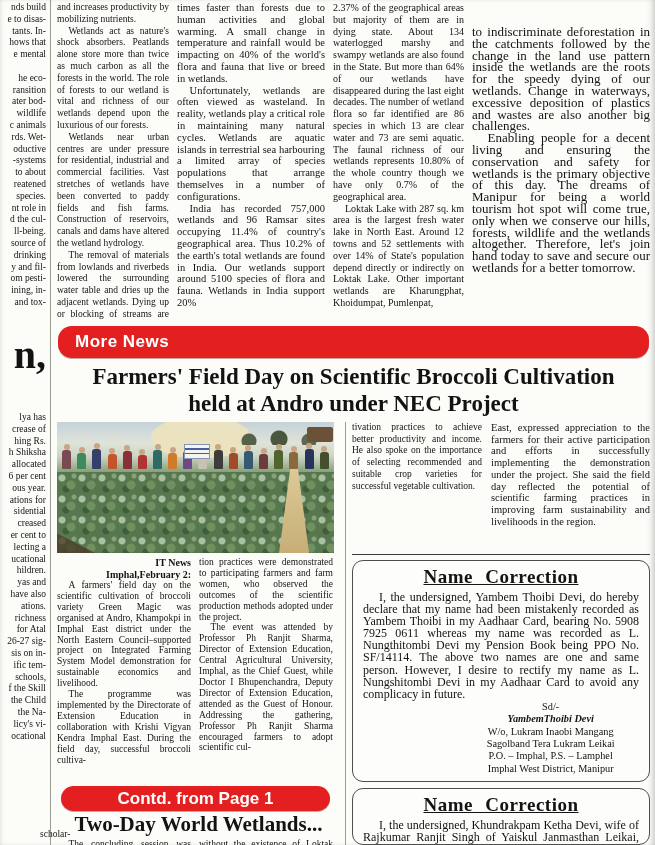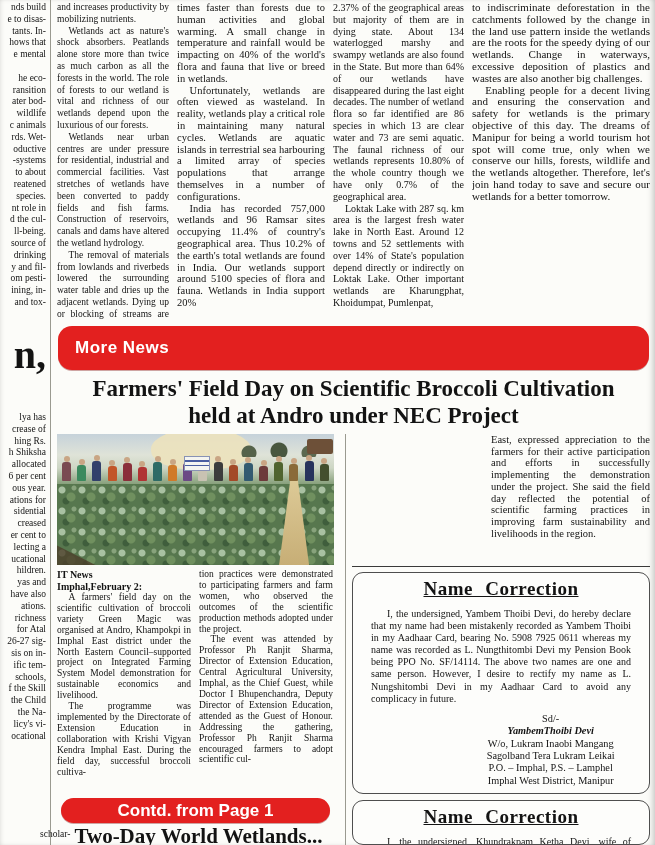--- a/index.html
+++ b/index.html
@@ -21,27 +21,27 @@
   .strip-tail{margin-top:auto;padding-bottom:2px;padding-left:40px;}
   
   .main{flex:1;padding:2px 5px 0 6px;display:flex;flex-direction:column;overflow:hidden;}
   .top-columns{display:flex;height:320px;overflow:hidden;gap:8px;}
   .tcol{overflow:hidden;text-align:justify;}
   .tcol p{margin:0;}
   .tcol p + p{text-indent:1.2em;}
   .tcol-a{width:112px;flex:0 0 112px;font-size:9.5px;line-height:11.8px;}
   .tcol-b{width:148px;flex:0 0 148px;font-size:10.5px;line-height:11.8px;}
   .tcol-c{width:131px;flex:0 0 131px;font-size:10px;line-height:11.8px;}
-  .tcol-d{flex:1;font-size:11px;line-height:11.8px;}
+  .tcol-d{flex:1;font-size:13px;line-height:11.8px;margin-top:24px;}
   .credit{font-weight:bold;font-style:italic;text-indent:1.2em;margin:0;}
   
   .red-banner{background:#e3201f;color:#fff;border-radius:14px;
     font-family:"Liberation Sans","DejaVu Sans",sans-serif;font-weight:bold;
     display:flex;align-items:center;box-shadow:0 1px 0 rgba(120,0,0,.35);}
-  .more-news{height:44px;margin:4px 1px 3px 1px;font-size:17px;padding-left:17px;letter-spacing:.5px;}
+  .more-news{height:32px;margin:4px 1px 3px 1px;font-size:17px;padding-left:17px;letter-spacing:.5px;}
   
   .headline1{text-align:center;font-weight:bold;font-size:23px;line-height:27px;margin:2px 0 5px;}
   
   .content-row{display:flex;flex:1;overflow:hidden;}
   .left-block{width:283px;flex:0 0 283px;border-right:1px solid #9a9a90;padding-right:5px;overflow:hidden;}
   .right-block{flex:1;padding-left:6px;display:flex;flex-direction:column;overflow:hidden;}
   
   .photo{position:relative;width:277px;height:131px;overflow:hidden;margin-bottom:4px;
     background:linear-gradient(#c6d2da 0%,#dfe3d8 16%,#cdd6c4 26%,#7d9871 40%,#5d7c54 60%,#4f6f49 100%);}
   .photo-dome{position:absolute;left:34%;top:-6px;width:36%;height:42px;background:#ece2bd;border-radius:50% 50% 45% 45%;opacity:.9;}
@@ -65,39 +65,39 @@
     background-size:20px 21px;}
   .photo-path{position:absolute;top:34%;bottom:0;right:9%;width:30px;
     background:linear-gradient(#ddca97,#c7ae76);clip-path:polygon(38% 0,62% 0,100% 100%,0 100%);}
   .photo-soil{position:absolute;left:0;bottom:0;width:64px;height:30px;background:#4c3f2a;clip-path:polygon(0 35%,60% 100%,0 100%);opacity:.8;}
   
   .story-cols{display:flex;gap:8px;height:225px;overflow:hidden;}
   .scol{width:134px;flex:0 0 134px;font-size:9.5px;line-height:10.9px;text-align:justify;overflow:hidden;}
   .scol p{margin:0;}
   .scol p + p{text-indent:1.2em;}
   .indent-all p{text-indent:1.2em;}
-  .byline,.dateline{font-weight:bold;font-size:10px;line-height:11.5px;text-align:left;}
+  .byline,.dateline{font-weight:bold;font-size:10px;line-height:11.5px;text-align:right;}
   
   .contd{height:25px;margin:4px 10px 2px 4px;font-size:17px;justify-content:center;}
   .headline2{text-align:center;font-weight:bold;font-size:21px;line-height:23px;margin:1px 0 3px;}
   .mini-cols{display:flex;gap:8px;overflow:hidden;flex:1;}
   .mcol{width:134px;flex:0 0 134px;font-size:9.5px;line-height:11px;text-align:justify;}
   .mcol p{margin:0;}
   
   .rb-cols{display:flex;gap:9px;height:128px;overflow:hidden;}
   .rcol{text-align:justify;overflow:hidden;}
   .rcol p{margin:0;}
   .rcol p + p{text-indent:1.2em;}
   .rcol3{width:130px;flex:0 0 130px;font-size:9.5px;line-height:11.7px;}
   .rcol4{flex:1;font-size:10.5px;line-height:11.7px;}
   .hrule{height:1px;background:#3a3a3a;margin:4px 0 5px;}
   .nc-box{border:1.4px solid #4e4e4e;border-radius:11px;padding:3px 10px 6px;background:#fdfdfb;}
   .nc-box2{margin-top:6px;flex:1;overflow:hidden;}
   .nc-title{text-align:center;font-weight:bold;font-size:19px;line-height:23px;text-decoration:underline;word-spacing:7px;letter-spacing:.5px;margin:1px 0 3px;}
-  .nc-body{font-size:10px;line-height:12.1px;text-align:justify;text-indent:16px;margin:8px;}
+  .nc-body{font-size:12px;line-height:12.1px;text-align:justify;text-indent:16px;margin:0;}
   .nc-sig{width:64%;margin-left:auto;text-align:center;font-size:10.3px;line-height:12.4px;margin-top:1px;}
   .nc-sig .sig-name{font-weight:bold;font-style:italic;}
 </style>
 </head>
 <body>
 
 <div class="page">
 
   <div class="left-strip">
     <div class="strip-top">
@@ -267,20 +267,21 @@
 
           <p>without the existence of Loktak Lake and other water bodies.</p>
             </div>
         </div>
       </div>
 
       <div class="right-block">
         <div class="rb-cols">
           <div class="rcol rcol3">
 
+          <p>tivation practices to achieve better productivity and income. He also spoke on the importance of selecting recommended and suitable crop varieties for successful vegetable cultivation.</p>
             </div>
           <div class="rcol rcol4">
 
           <p>East, expressed appreciation to the farmers for their active participation and efforts in successfully implementing the demonstration under the project. She said the field day reflected the potential of scientific farming practices in improving farm sustainability and livelihoods in the region.</p>
             </div>
         </div>
 
         <div class="hrule"></div>
 
         <div class="nc-box">

